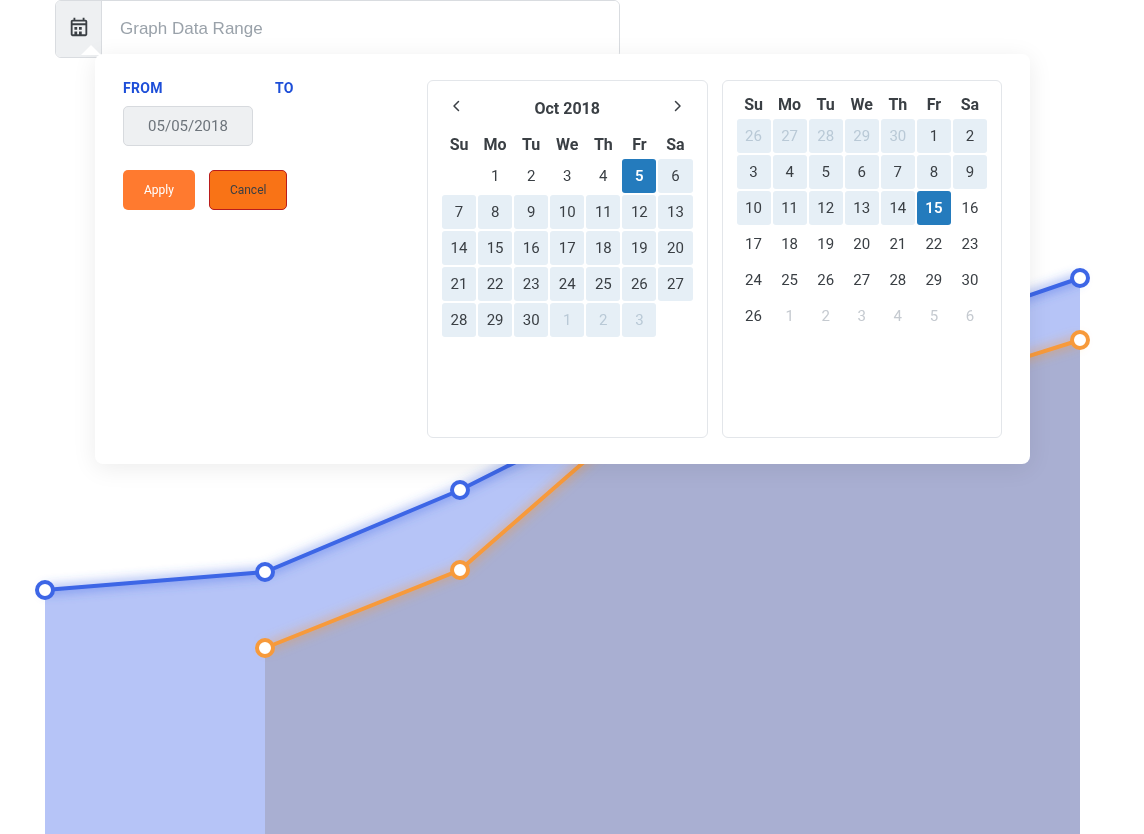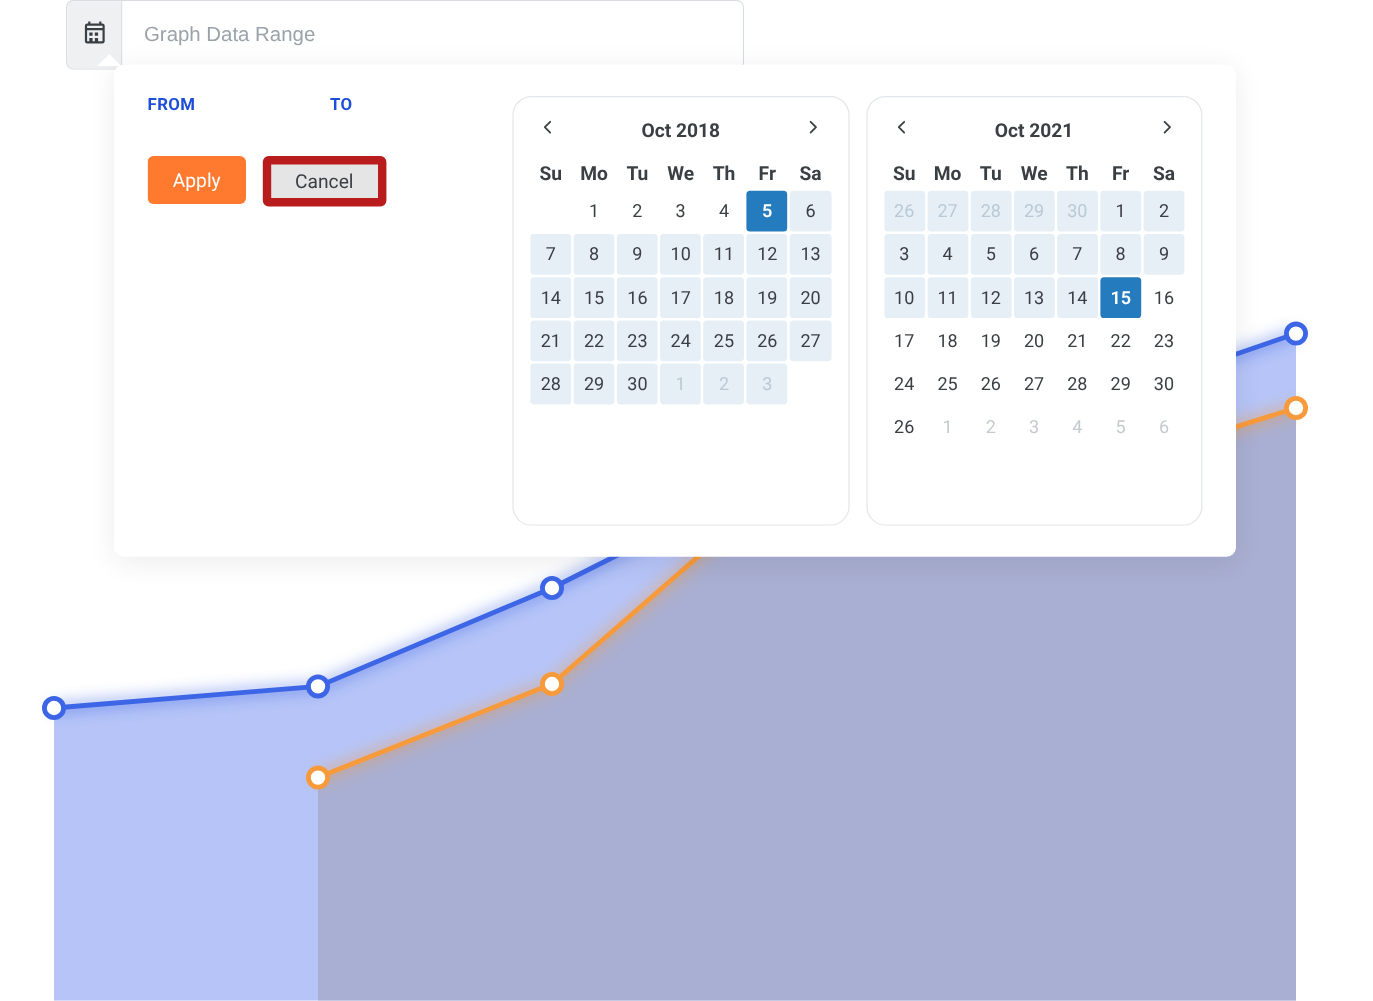--- a/index.html
+++ b/index.html
@@ -18,25 +18,25 @@
   
   .panel{position:absolute;left:95px;top:54px;width:935px;height:410px;background:#fff;border-radius:8px;box-shadow:0 4px 24px rgba(0,0,0,0.08);padding:26px 28px;display:flex}
   .panel::before{content:"";position:absolute;top:-9px;left:-14px;width:0;height:0;border-left:10px solid transparent;border-right:10px solid transparent;border-bottom:10px solid #fff}
 
   .dates-col{width:290px;padding-right:10px}
   .label-row{display:flex;gap:24px}
   .label-row .lbl{font-size:14px;font-weight:700;color:#1d4ed8;width:130px;letter-spacing:.3px}
   .field-row{display:flex;gap:18px;margin-top:10px}
   .date-field{width:130px;height:40px;border:1px solid #d7dade;border-radius:5px;background:#eef0f2;display:flex;align-items:center;justify-content:center;font-size:15px;color:#6d747b}
   .btn-row{display:flex;gap:14px;margin-top:24px}
-  .btn{height:40px;padding:14px 20px;border-radius:5px;font-size:16px;display:flex;align-items:center;justify-content:center;cursor:pointer;border:1px solid transparent}
+  .btn{height:40px;padding:14px 20px;border-radius:5px;font-size:12px;display:flex;align-items:center;justify-content:center;cursor:pointer;border:1px solid transparent}
   .btn.primary{background:#ff7a2f;color:#fff}
-  .btn.secondary{background:#e5e5e5;color:#3a3f44;border:7px solid #b91c1c}
-
-  .cal{width:290px;border:1px solid #e3e6ea;border-radius:16px;padding:10px 14px 12px;margin-left:14px}
+  .btn.secondary{background:#f97316;color:#3a3f44;border:1px solid #b91c1c}
+
+  .cal{width:290px;border:1px solid #e3e6ea;border-radius:6px;padding:10px 14px 12px;margin-left:14px}
   .cal-head{display:flex;align-items:center;justify-content:space-between;padding:4px 2px 10px}
   .cal-nav{width:26px;height:26px;display:flex;align-items:center;justify-content:center;cursor:pointer}
   .cal-nav svg{width:18px;height:18px;stroke:#3a3f44;stroke-width:2;fill:none;stroke-linecap:round;stroke-linejoin:round}
   .cal-title{font-size:16px;font-weight:700;color:#3a3f44}
   .cal-grid{display:grid;grid-template-columns:repeat(7,1fr);gap:2px 2px}
   .dow{height:26px;display:flex;align-items:center;justify-content:center;font-size:16px;font-weight:700;color:#3a3f44}
   .day{height:34px;display:flex;align-items:center;justify-content:center;font-size:15px;color:#3a3f44;border-radius:3px;cursor:pointer}
   .day.other{color:#c5cad0}
   .day.range{background:#e6eff6}
   .day.range.other{color:#b9c9d6}
@@ -89,20 +89,21 @@
   <input type="text" placeholder="Graph Data Range" style="">
 </div>
 
 <div class="panel">
   <div class="dates-col">
     <div class="label-row">
       <div class="lbl">FROM</div>
       <div class="lbl">TO</div>
     </div>
     <div class="field-row">
+      <div class="date-field">05/05/2018</div>
     </div>
     <div class="btn-row">
       <div class="btn primary">Apply</div>
       <div class="btn secondary">Cancel</div>
     </div>
   </div>
 
   <div class="cal" id="cal-0">
       <div class="cal-head">
         <div class="cal-nav">
@@ -155,33 +156,20 @@
         <div class="day range">27</div>
         <div class="day range">28</div>
         <div class="day range">29</div>
         <div class="day range">30</div>
         <div class="day range other">1</div>
         <div class="day range other">2</div>
         <div class="day range other">3</div>
       </div>
     </div>
   <div class="cal" id="cal-1">
-      <div class="cal-head">
-        <div class="cal-nav">
-          <span><svg viewBox="0 0 24 24">
-              <path d="M14 6l-6 6 6 6"></path>
-            </svg></span>
-        </div>
-        <div class="cal-title">Oct 2021</div>
-        <div class="cal-nav">
-          <span><svg viewBox="0 0 24 24">
-              <path d="M10 6l6 6-6 6"></path>
-            </svg></span>
-        </div>
-      </div>
       <div class="cal-grid">
         <div class="dow">Su</div>
         <div class="dow">Mo</div>
         <div class="dow">Tu</div>
         <div class="dow">We</div>
         <div class="dow">Th</div>
         <div class="dow">Fr</div>
         <div class="dow">Sa</div>
         <div class="day range other">26</div>
         <div class="day range other">27</div>

